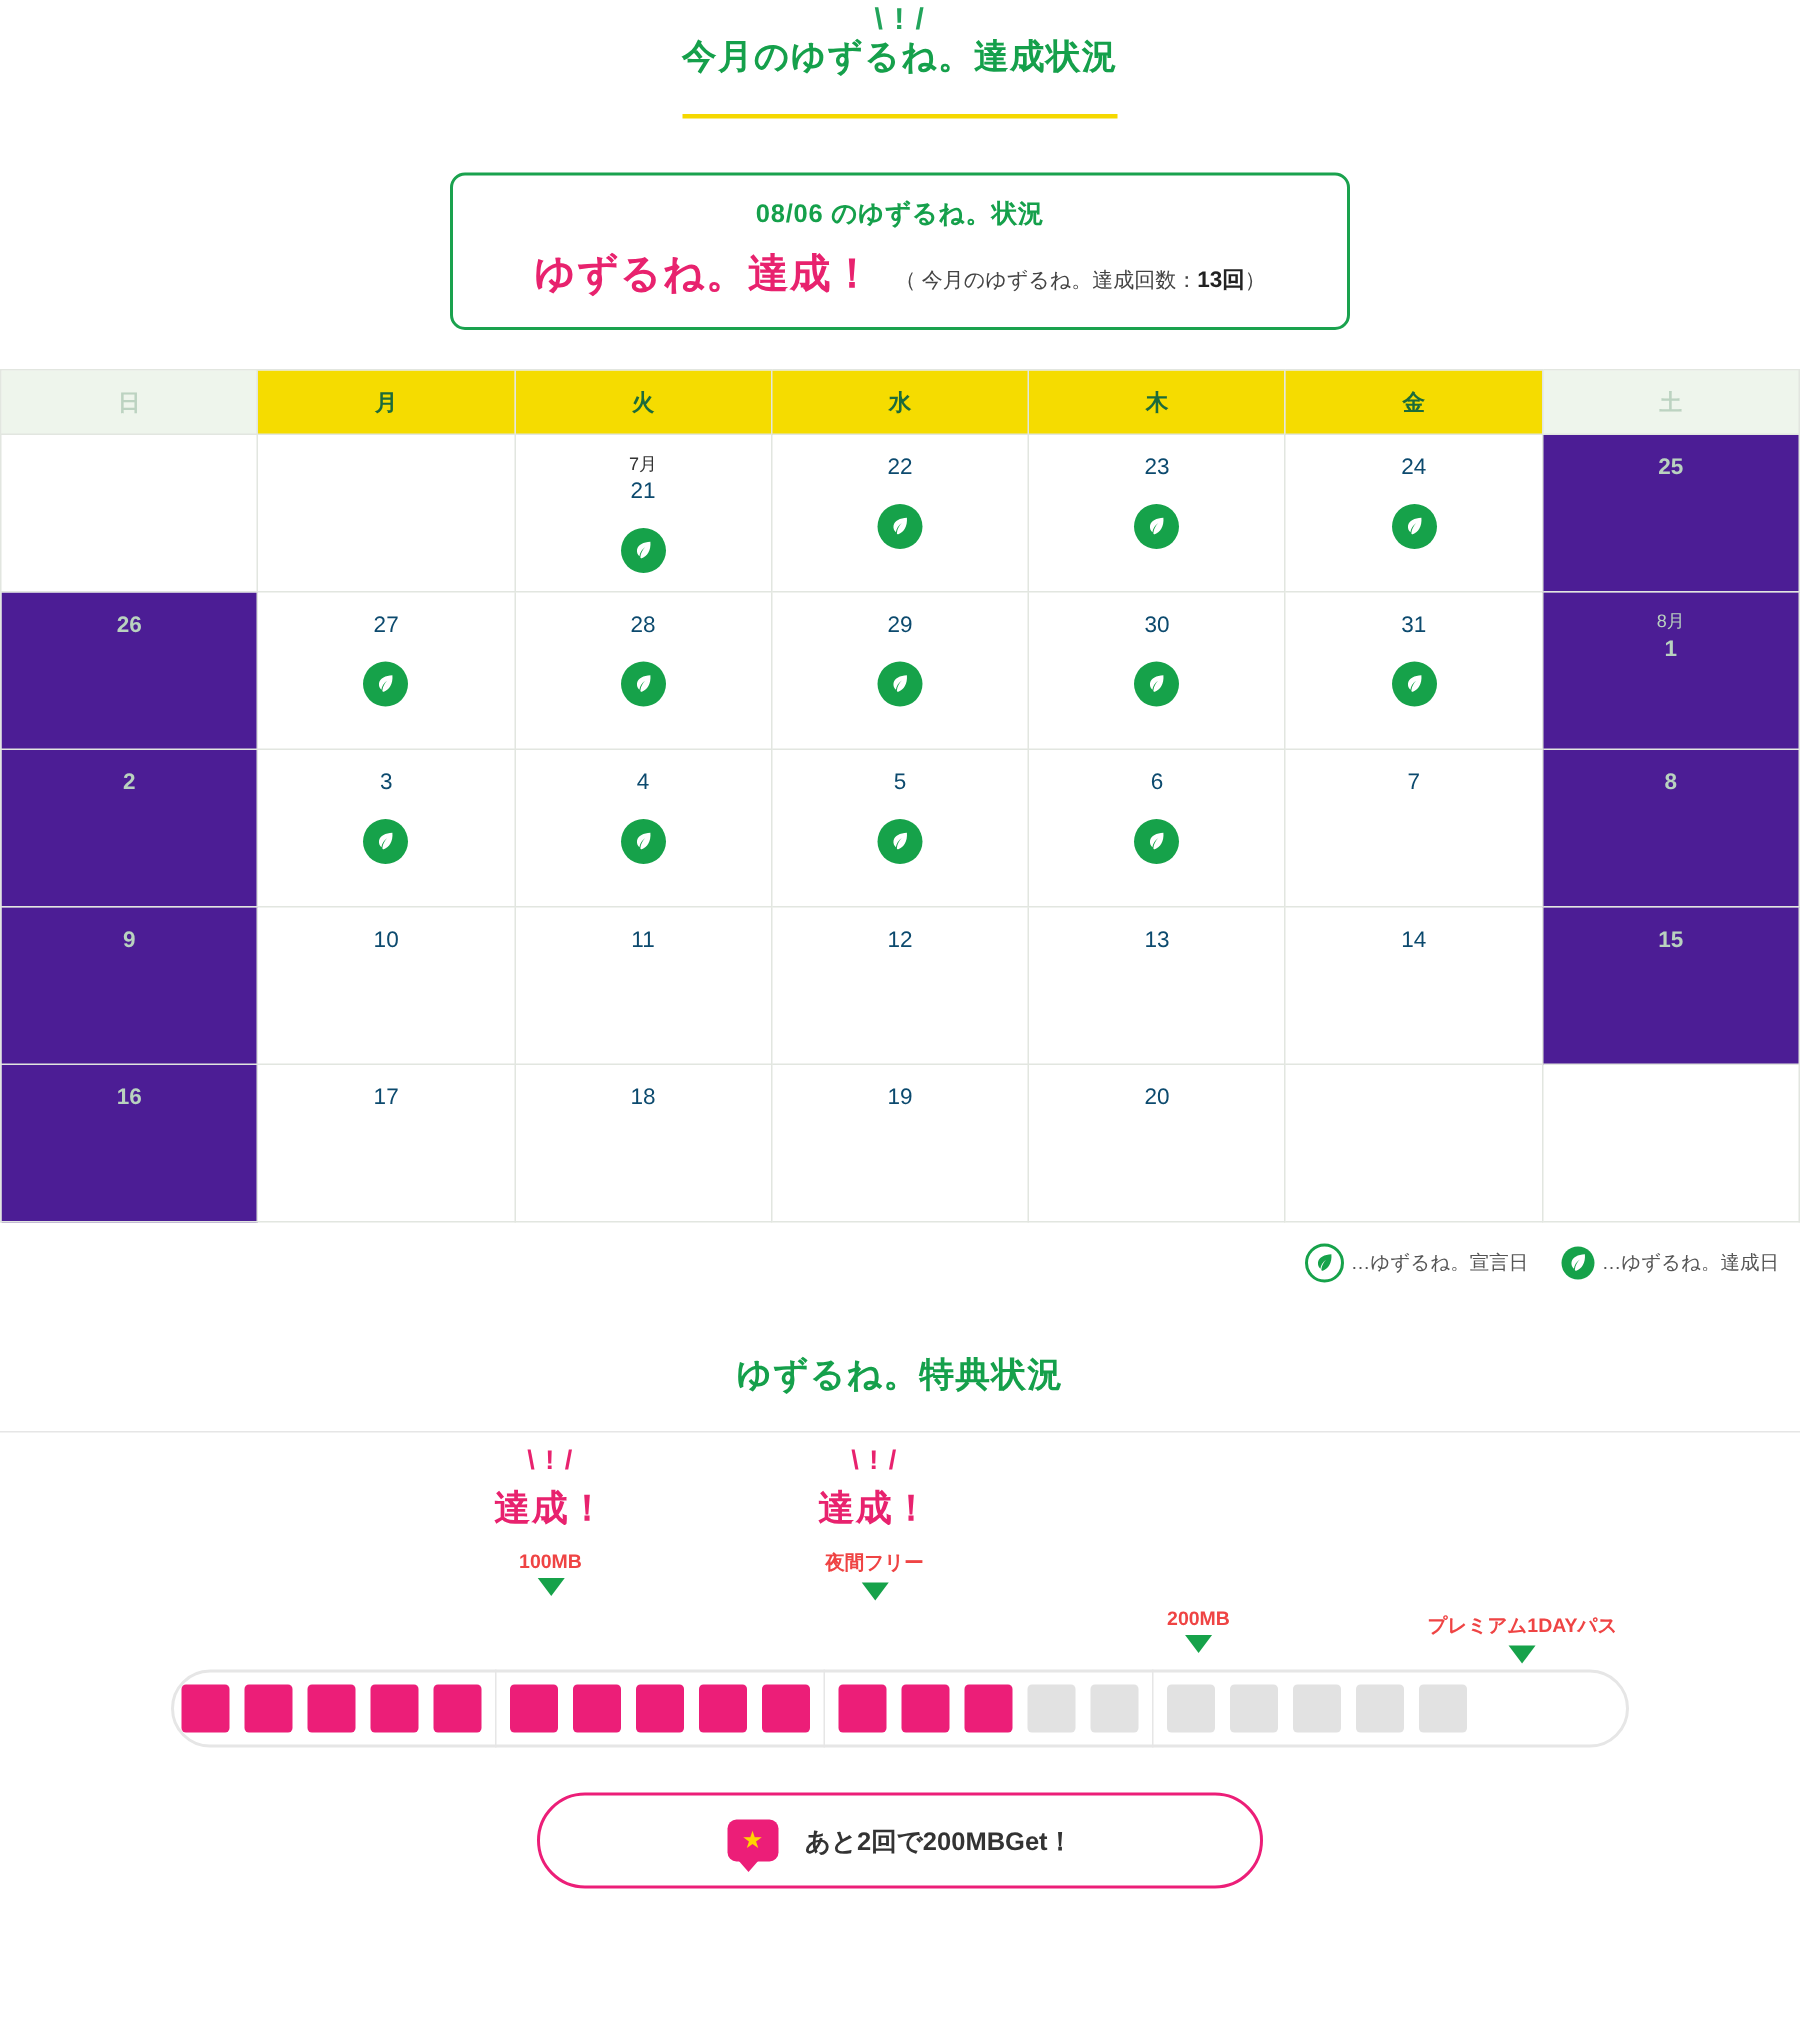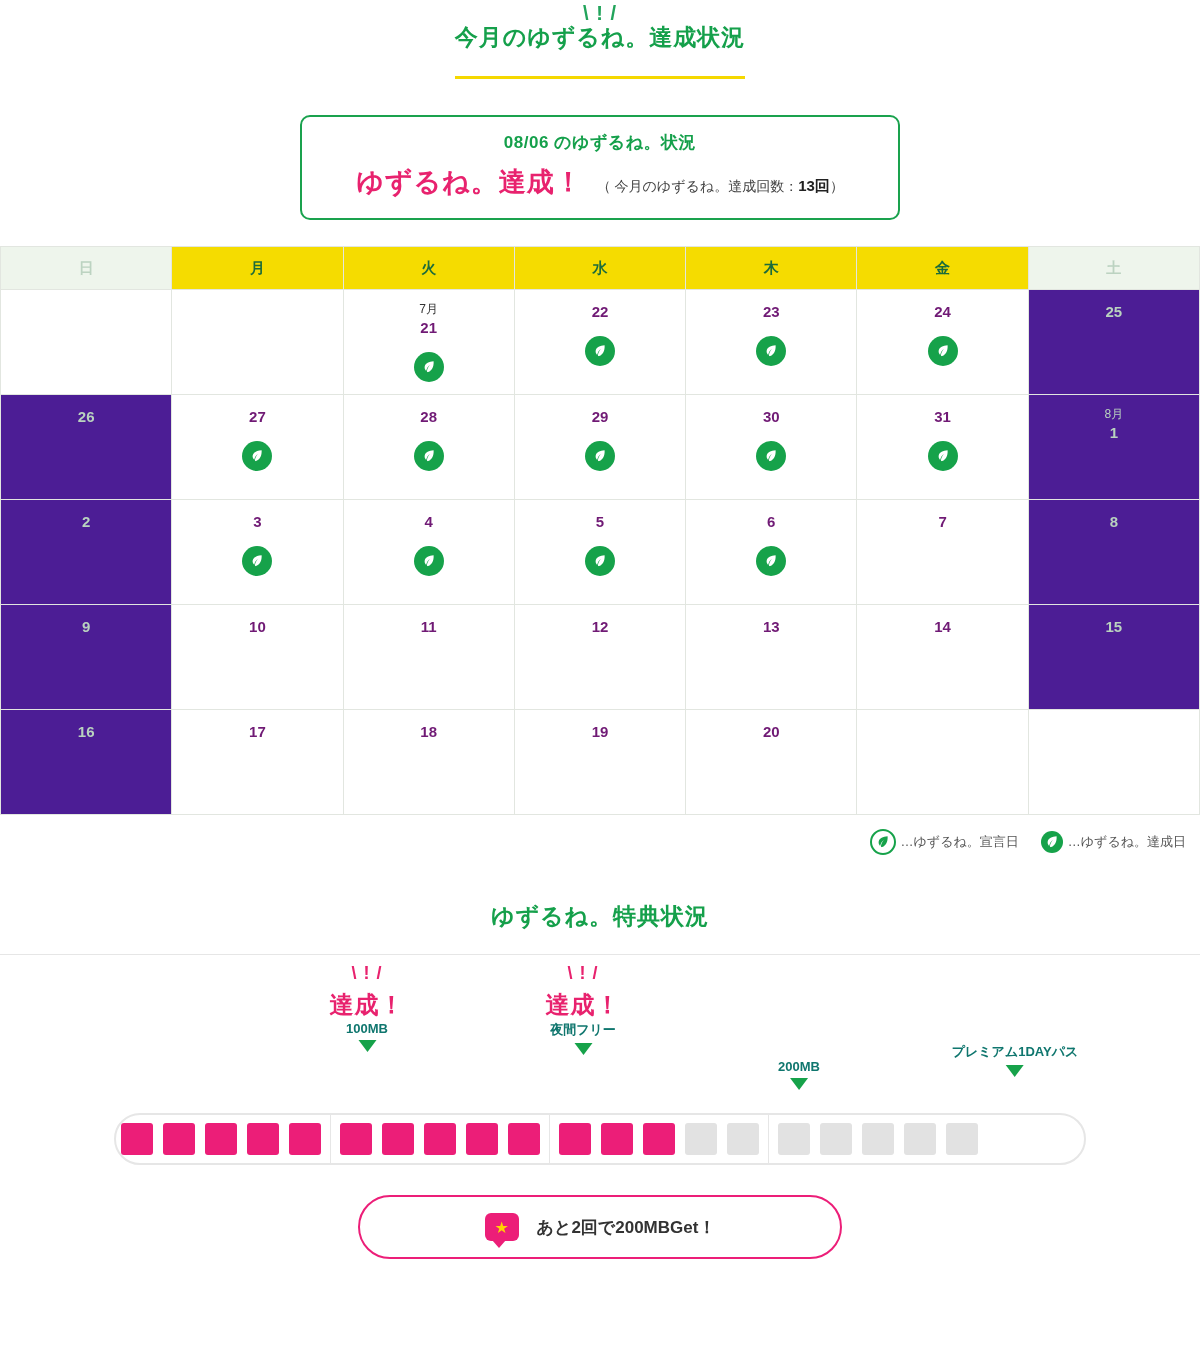--- a/index.html
+++ b/index.html
@@ -54,21 +54,21 @@
   .calendar th.weekday{background:#f5dc00;color:#1c6b3b;}
   .calendar th.sun,.calendar th.sat{background:#eef5ec;color:#bcd3c1;}
   .calendar td{
     height:105px;vertical-align:top;text-align:center;
     border:1px solid #e2e6e0;background:#fff;font-size:15px;
     padding-top:12px;box-sizing:border-box;
   }
   .calendar td.off{background:#4c1d95;color:#b9d2bf;}
   .calendar td.empty{background:#fff;}
   .mon-label{display:block;font-size:12px;line-height:14px;margin-bottom:2px;}
-  .daynum{display:block;font-weight:bold;color:#701a75;line-height:20px;}
+  .daynum{display:block;font-weight:normal;color:#0c4a6e;line-height:20px;}
   td.off .daynum{color:#b9d2bf;font-weight:bold;}
   .leaf{
     display:block;margin:14px auto 0 auto;width:30px;height:30px;border-radius:50%;
     background:#16a24a;position:relative;
   }
   .leaf svg{position:absolute;left:50%;top:50%;transform:translate(-50%,-50%);}
 
   
   .legend{
     display:flex;justify-content:flex-end;align-items:center;gap:8px;
@@ -88,21 +88,21 @@
 
   .gauge-area{position:relative;height:210px;}
   .marker{position:absolute;text-align:center;transform:translateX(-50%);}
   .marker .ach{
     font-size:24px;font-weight:bold;color:#e8226e;position:relative;letter-spacing:1px;
   }
   .marker .spark{
     position:absolute;left:50%;transform:translateX(-50%);top:-26px;
     color:#e8226e;font-size:18px;font-weight:bold;white-space:nowrap;
   }
-  .marker .mlabel{font-size:13px;font-weight:bold;color:#0f766e;margin-top:0;white-space:nowrap;}
+  .marker .mlabel{font-size:13px;font-weight:bold;color:#ef4444;margin-top:12px;white-space:nowrap;}
   .marker .arrow{
     width:0;height:0;margin:4px auto 0 auto;
     border-left:9px solid transparent;border-right:9px solid transparent;
     border-top:12px solid #16a24a;
   }
 
   .gauge{
     position:absolute;left:114px;top:158px;width:972px;height:52px;
     border:2px solid #e6e6e6;border-radius:26px;background:#fff;
     display:flex;align-items:center;box-sizing:border-box;
@@ -369,21 +369,21 @@
         </div>
         <div class="marker" style="left: 583px; top: 34px;">
           <div class="ach"><span class="spark">\ ! /</span>達成！</div>
           <div class="mlabel">夜間フリー</div>
           <div class="arrow"></div>
         </div>
         <div class="marker" style="left: 799px; top: 104px; text-align: right;">
           <div class="mlabel">200MB</div>
           <div class="arrow"></div>
         </div>
-        <div class="marker" style="left: 1015px; top: 88px;">
+        <div class="marker" style="left: 1015px; top: 108px;">
           <div class="mlabel">プレミアム1DAYパス</div>
           <div class="arrow"></div>
         </div>
       </div>
     <div class="gauge" id="gauge">
         <div class="cell on"></div>
         <div class="cell on"></div>
         <div class="cell on"></div>
         <div class="cell on"></div>
         <div class="cell on"></div>

